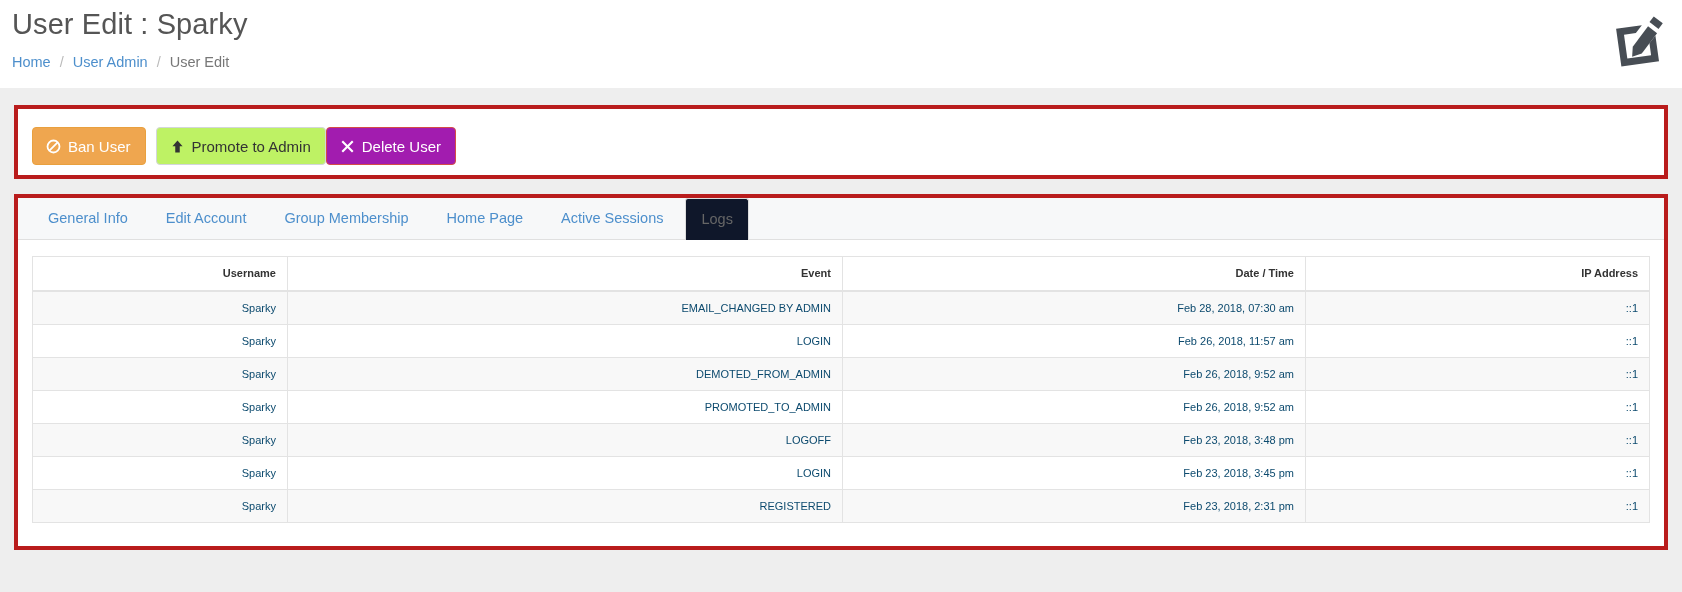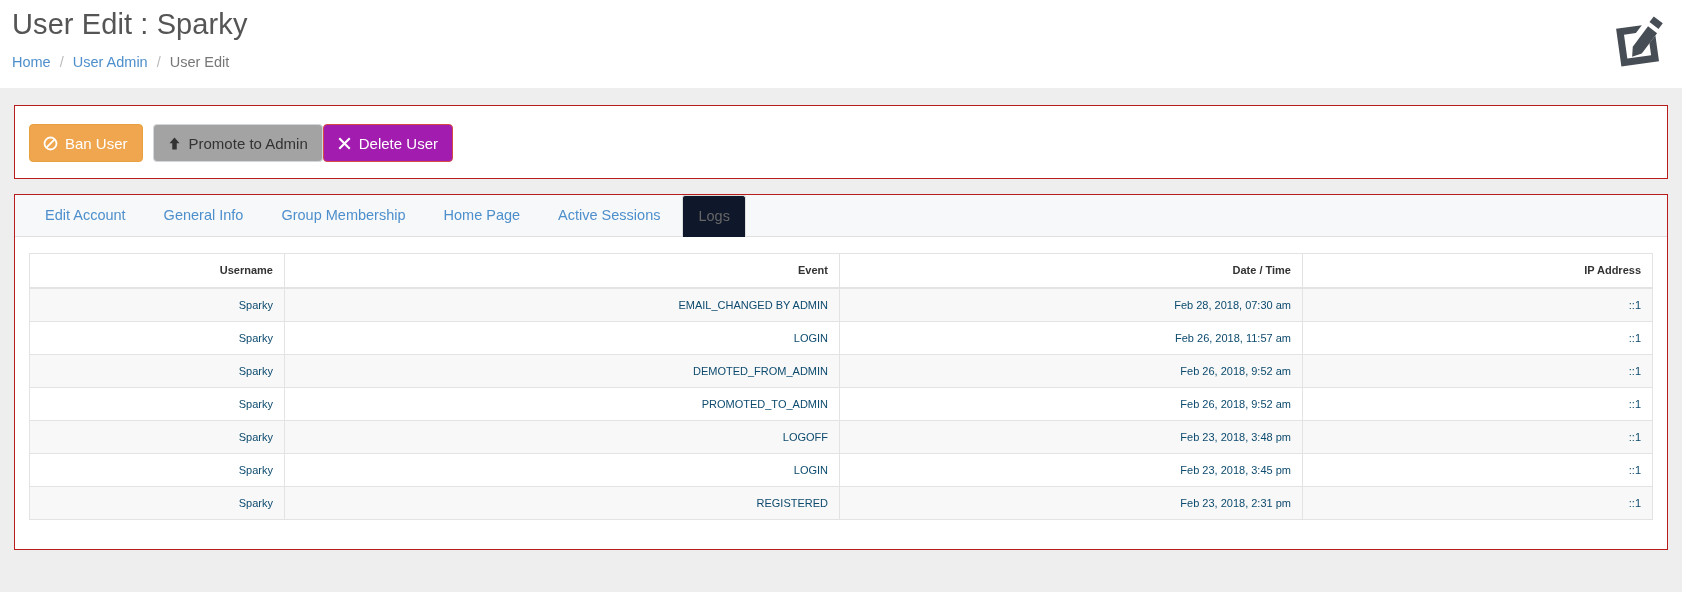--- a/index.html
+++ b/index.html
@@ -59,21 +59,21 @@
     position: absolute;
     right: 14px;
     top: 10px;
     width: 62px;
     height: 62px;
   }
 
   
   .panel {
     background: #ffffff;
-    border: 1px solid #b91c1c;
+    border: 4px solid #b91c1c;
     margin: 0 14px;
     box-sizing: border-box;
   }
   .panel-actions {
     margin-top: 17px;
     padding: 18px 14px;
     height: 74px;
     box-sizing: border-box;
   }
   .btn-row {
@@ -95,21 +95,21 @@
     white-space: nowrap;
     box-sizing: border-box;
     height: 38px;
   }
   .btn-warning {
     background: #efa64f;
     border-color: #e9a03e;
     color: #ffffff;
   }
   .btn-default {
-    background: #a3a3a3;
+    background: #bef264;
     border-color: #d3d6da;
     color: #333333;
     margin-left: 10px;
   }
   .btn-danger {
     background: #a21caf;
     border-color: #d54c47;
     color: #ffffff;
   }
   .btn .glyph {
@@ -258,22 +258,22 @@
       </span>
       <span>Delete User</span>
     </button>
 
   </div>
 </div>
 
 <div class="panel panel-tabs">
 
   <div class="tab-bar">
+    <div class="tab">General Info</div>
     <div class="tab">Edit Account</div>
-    <div class="tab">General Info</div>
     <div class="tab">Group Membership</div>
     <div class="tab">Home Page</div>
     <div class="tab">Active Sessions</div>
     <div class="tab active">Logs</div>
   </div>
 
   <div class="table-wrap">
     <table class="log-table">
       <thead>
         <tr>

